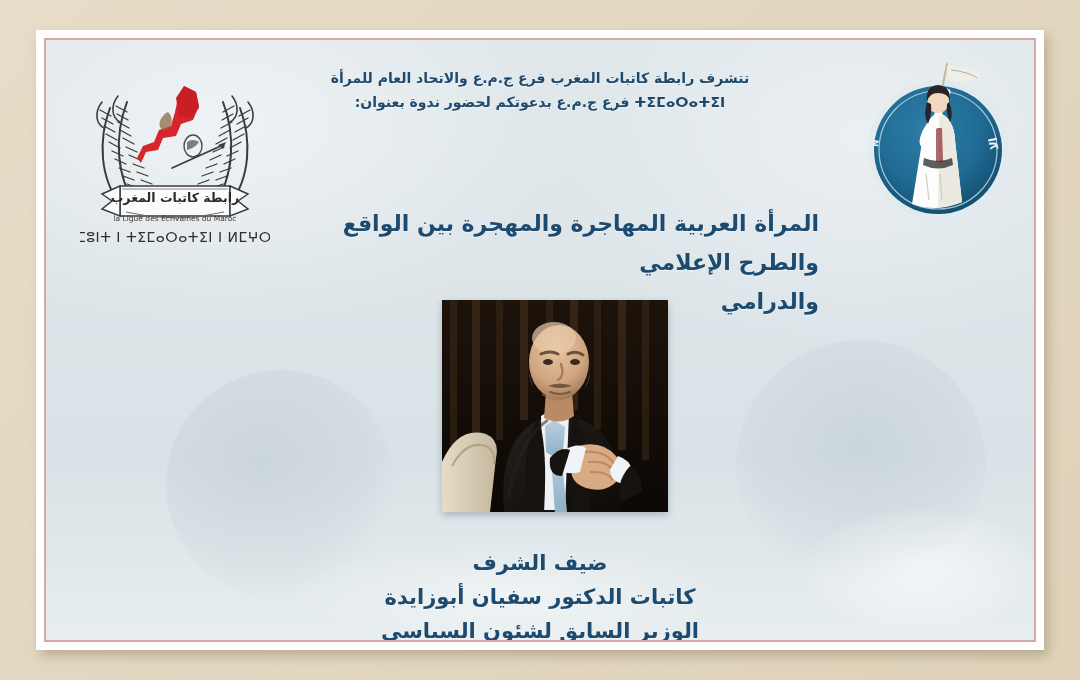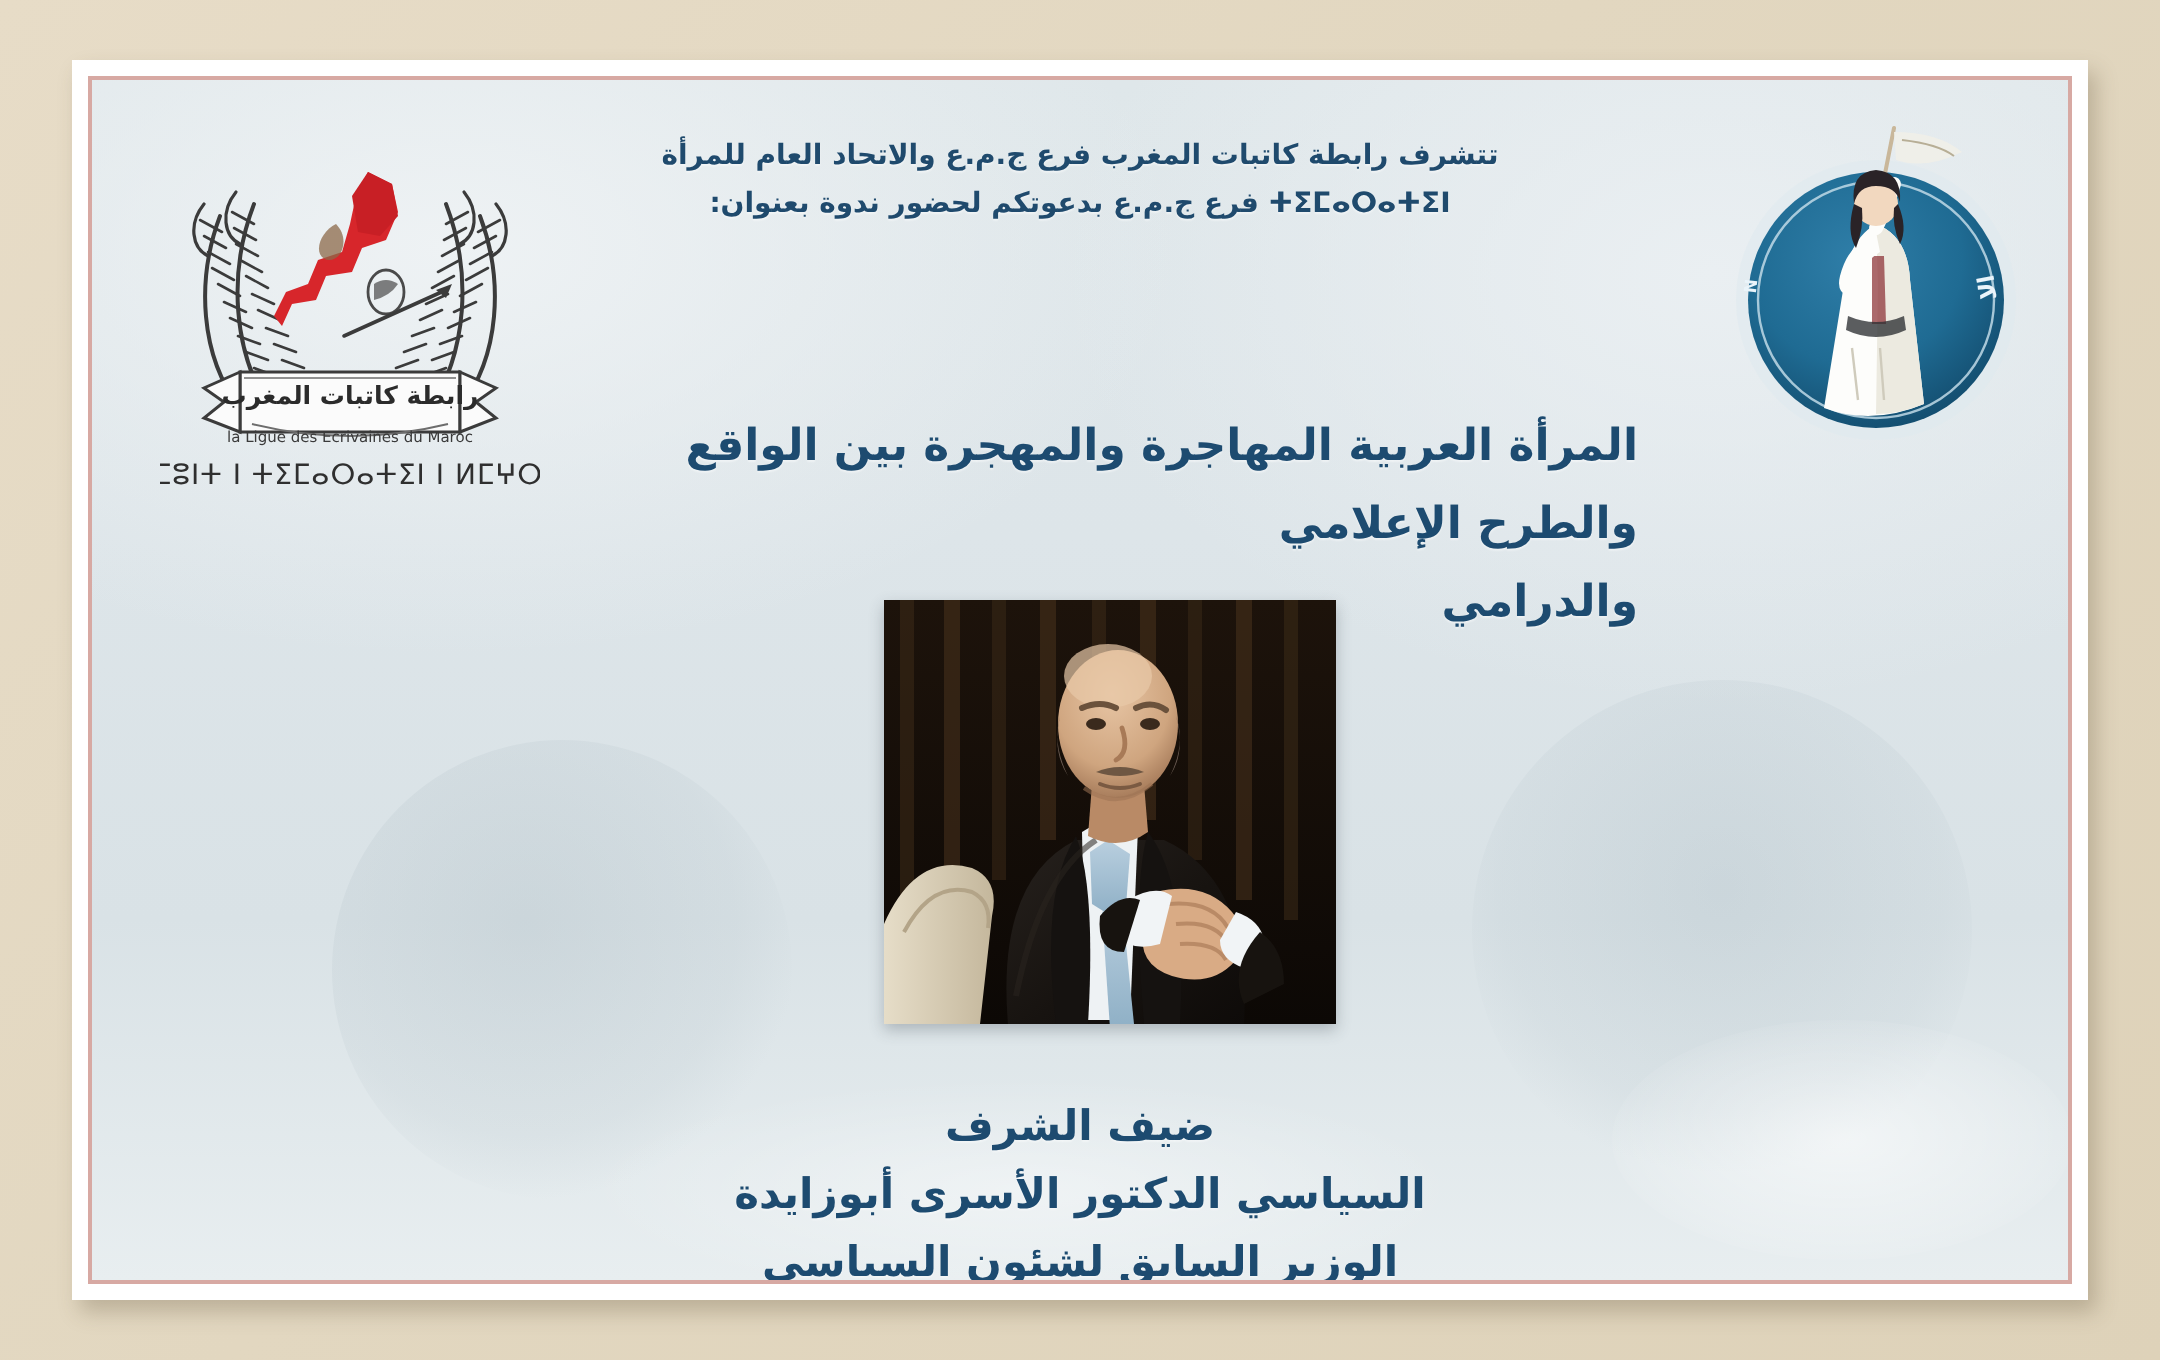--- a/index.html
+++ b/index.html
@@ -383,19 +383,19 @@
             <path d="M188 166 q12 8 12 26 l-20 10 q-8 -18 8 -36 z" fill="#17130f"></path>
           </g>
 
           <rect width="226" height="212" fill="none"></rect>
           <rect width="226" height="212" fill="url(#bgDark)" opacity="0"></rect>
         </svg>
       </div>
 
       <div class="caption-block">
         <div class="caption-line">ضيف الشرف</div>
-        <div class="caption-line">السياسي الدكتور الأسرى أبوزايدة</div>
+        <div class="caption-line">كاتبات الدكتور سفيان أبوزايدة</div>
         <div class="caption-line">الوزير السابق لشئون السياسي</div>
       </div>
 
     </div>
   </div>
 </div>
 
 </body></html>

